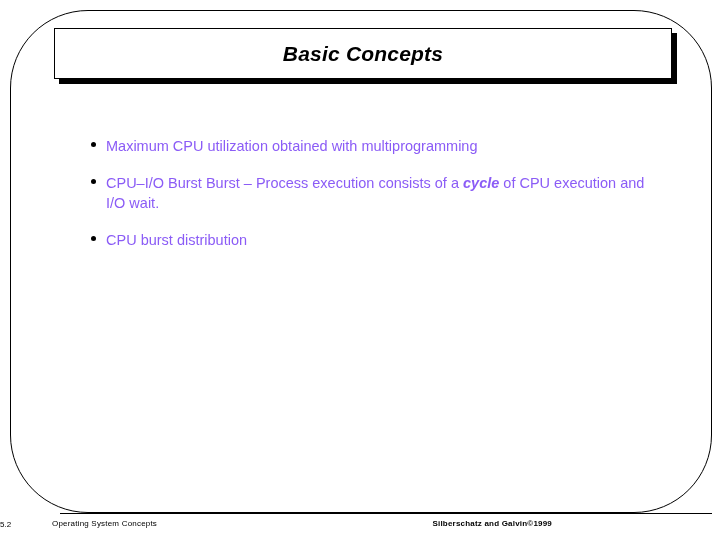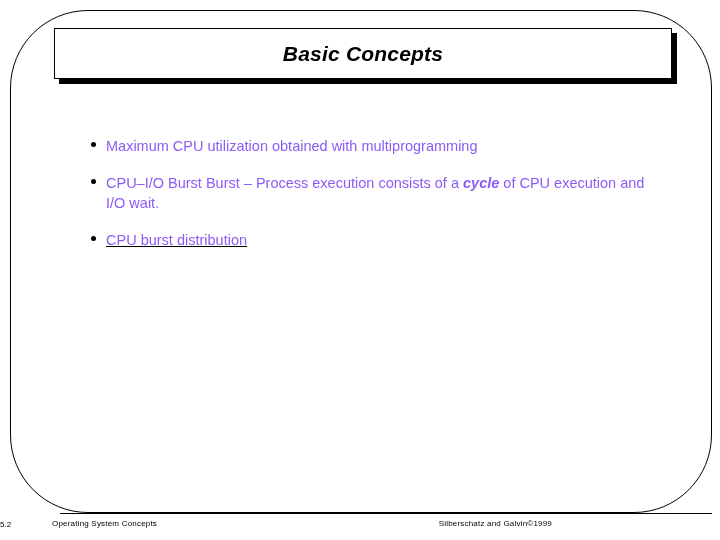--- a/index.html
+++ b/index.html
@@ -85,21 +85,21 @@
     left: 86px;
     top: 136px;
     width: 560px;
   }
   .bullet-row {
     position: relative;
     display: block;
     padding-left: 20px;
     margin-bottom: 17px;
   }
-  .bullet-row:last-child { margin-bottom: 12px; text-decoration: underline; }
+  .bullet-row:last-child { margin-bottom: 12px; }
   .bullet-dot {
     position: absolute;
     left: 5px;
     top: 6px;
     width: 5px;
     height: 5px;
     background: #000000;
     border-radius: 50%;
   }
   .bullet-text {
@@ -136,20 +136,21 @@
     font-size: 8px;
     line-height: 10px;
   }
   .footer-right {
     position: absolute;
     right: 48px;
     top: 2px;
     font-size: 8px;
     line-height: 10px;
     letter-spacing: 0.2px;
+    font-weight: bold;
   }
 </style>
 </head>
 <body>
 
 <div class="slide">
 
   <div class="outer-frame"></div>
   <div class="frame-bottom-rule"></div>
 

